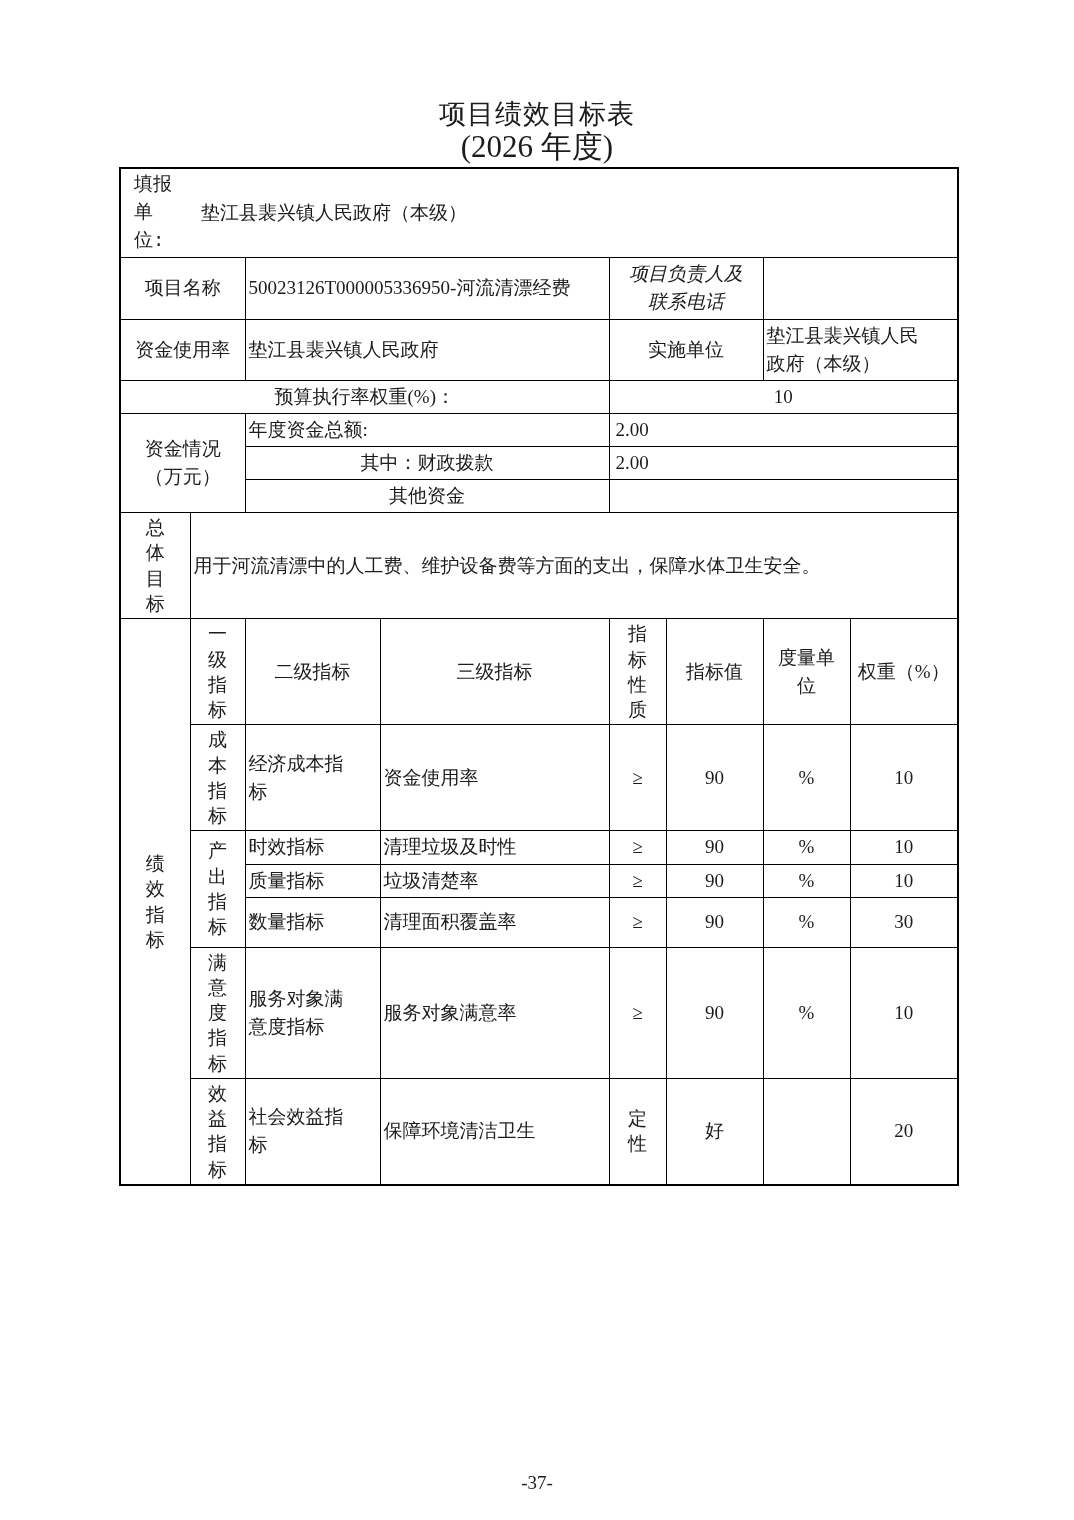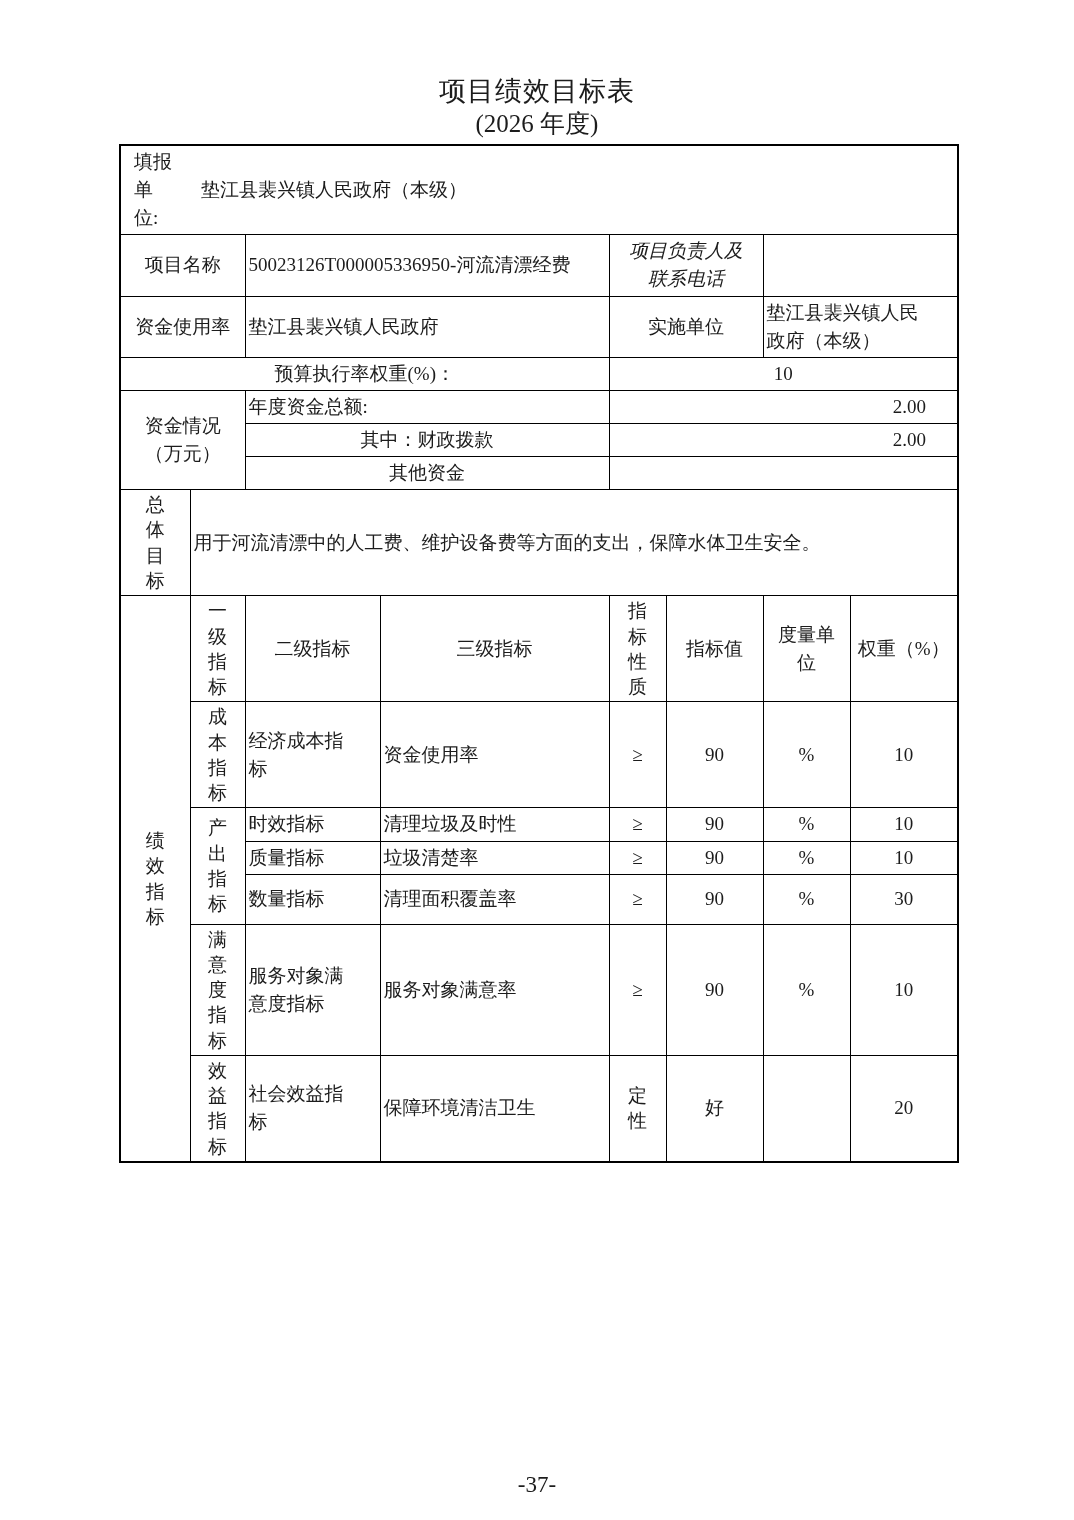--- a/index.html
+++ b/index.html
@@ -1,65 +1,65 @@
 <!DOCTYPE html>
 <html><head>
 <meta charset="utf-8">
 <style>
   html,body { margin:0; padding:0; }
   body {
     width:1074px; height:1520px; background:#ffffff; position:relative;
     font-family:"Liberation Serif","DejaVu Serif",serif;
     color:#1c1c1c;
   }
-  .title-block { padding-top:75px; text-align:center; }
+  .title-block { padding-top:98px; text-align:center; }
   .doc-title { font-size:27px; line-height:33px; letter-spacing:1px; }
-  .doc-subtitle { font-size:25px; line-height:31px; }
+  .doc-subtitle { font-size:31px; line-height:31px; }
 
   table.main {
     border-collapse:collapse; table-layout:fixed;
     width:838px; margin:5px 0 0 119px;
     border:2px solid #000;
   }
   td {
     border:1px solid #000;
     font-size:19px; line-height:1.48;
     padding:2px 6px; vertical-align:middle;
     overflow:hidden; word-break:break-all;
   }
   td.c { text-align:center; }
   td.l { text-align:left; padding-left:3px; }
-  td.r { text-align:right; padding-right:31px;margin-top:42px; }
+  td.r { padding-right:31px;margin-top:42px; }
 
   
   .rh1{height:79px}.rh2{height:54px}.rh3{height:52px}.rh4{height:26px}
   .rh5{height:25px}.rh6{height:23px}.rh7{height:22px}.rh8{height:104px}
   .rh9{height:101px}.rh10{height:103px}.rh11{height:26px}.rh12{height:26px}
   .rh13{height:50px}.rh14{height:126px}.rh15{height:98px}
 
   
   .vtext {
     display:inline-block; width:23px; word-break:break-all;
     line-height:1.33; text-align:center; vertical-align:middle;font-family:Liberation Serif, serif;
   }
   
   .wrap { display:inline-block; word-break:break-all; vertical-align:middle; text-align:left; }
-  .w42 { width:42px; }   
+  .w42 { width:42px;font-family:Liberation Mono, monospace; }   
   .w78 { width:78px; text-align:center; }   
   .w96 { width:96px;font-family:Liberation Serif, serif; }   
   .w120 { width:122px; text-align:center;font-style:italic; } 
   .w158 { width:160px; } 
   .w62 { width:62px; text-align:center; }   
 
   .fill-row { display:flex; align-items:center; padding-left:7px; }
   .fill-row .val { margin-left:25px; }
 
   .footer {
     position:absolute; top:1472px; left:0; width:100%;
-    text-align:center; font-size:23px;
+    text-align:center; font-size:19px;
   }
 </style>
 </head>
 <body>
 
 <div class="title-block">
   <div class="doc-title">项目绩效目标表</div>
   <div class="doc-subtitle">(2026 年度)</div>
 </div>
 

